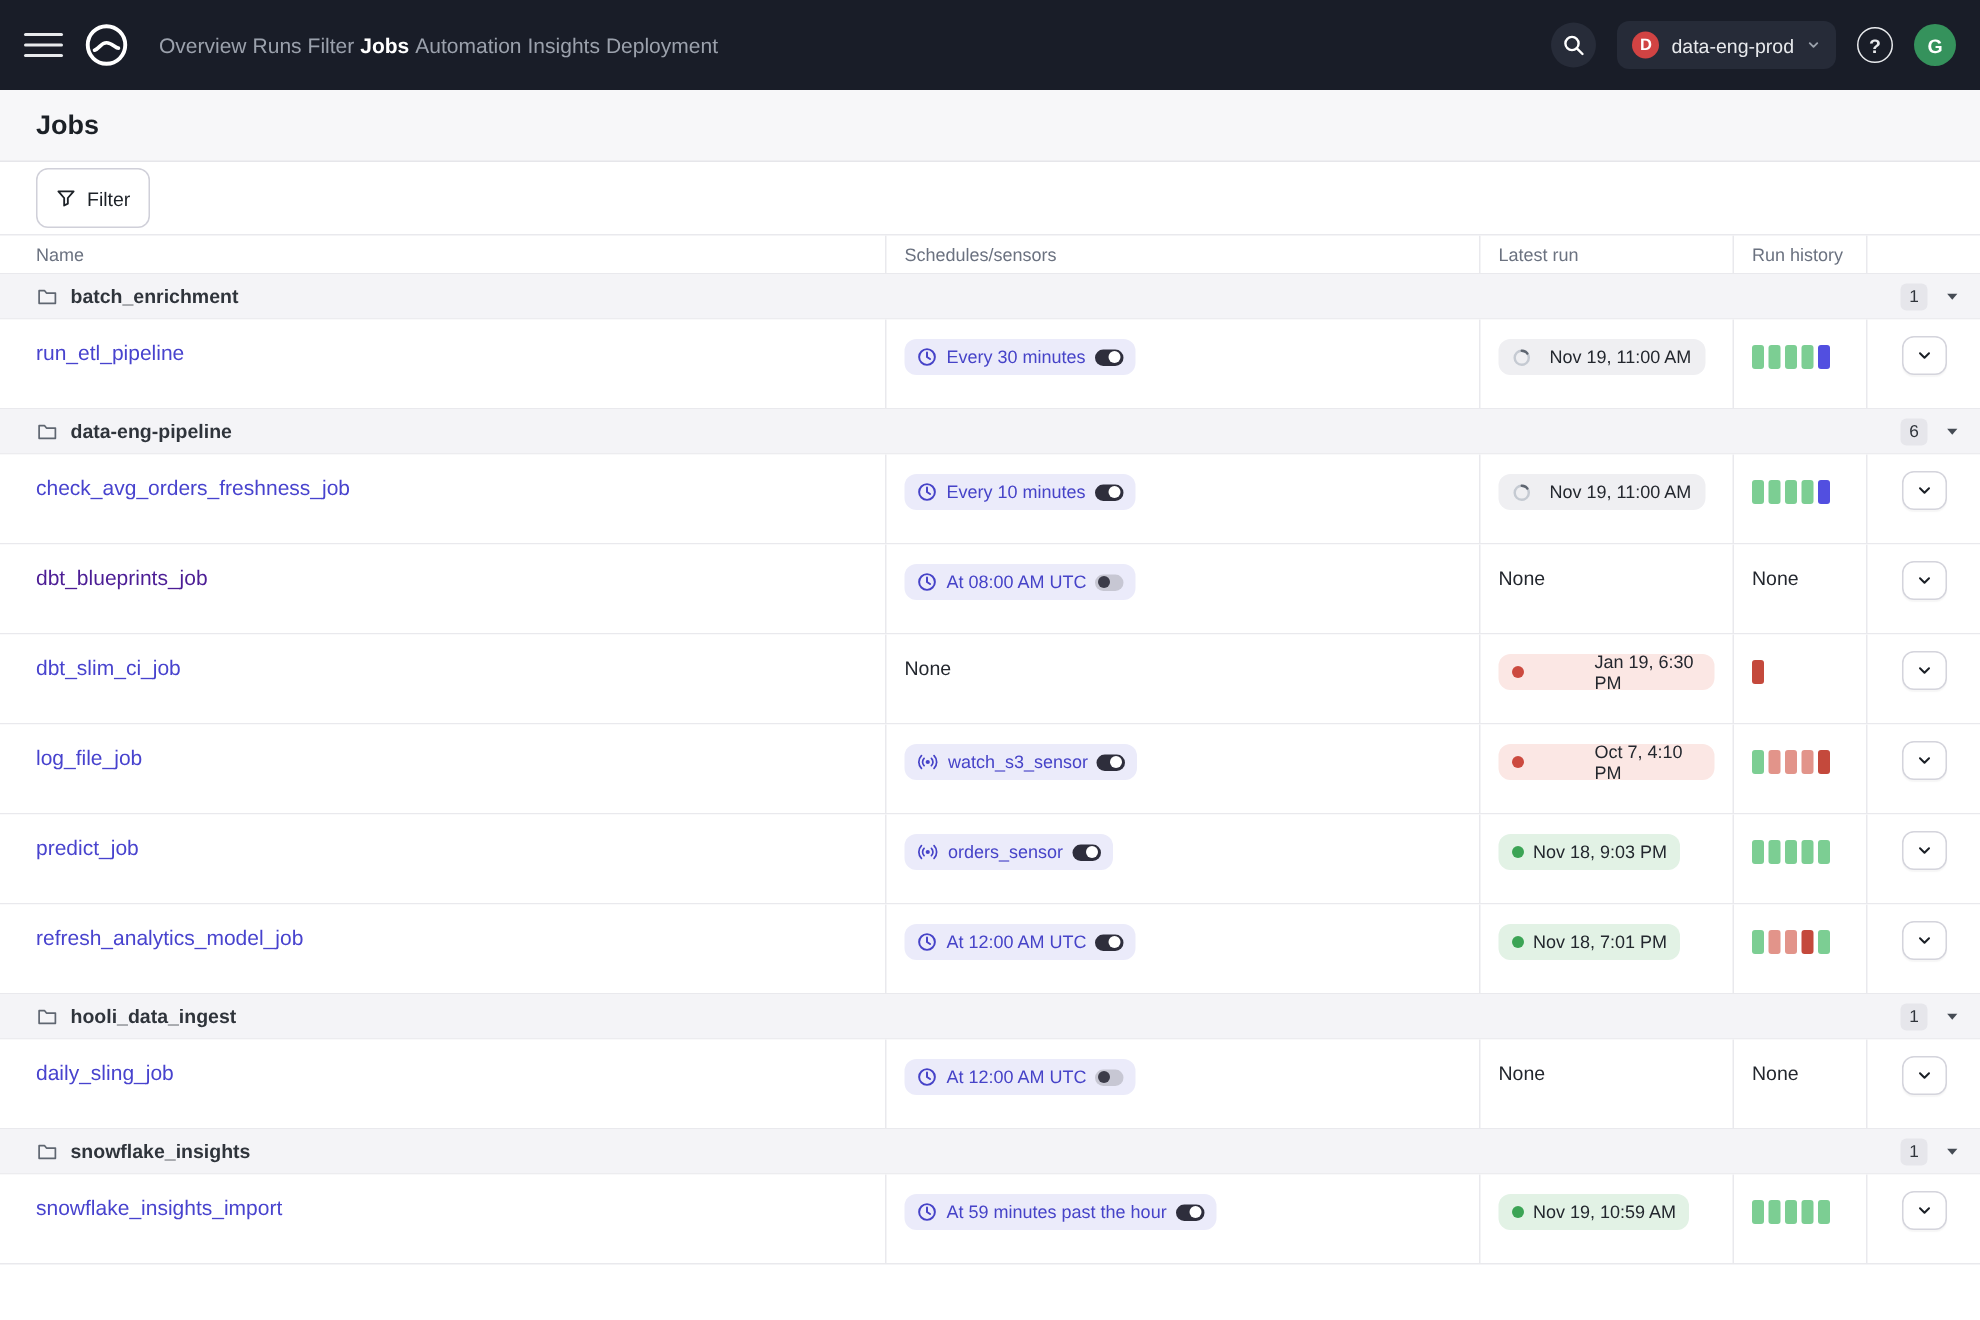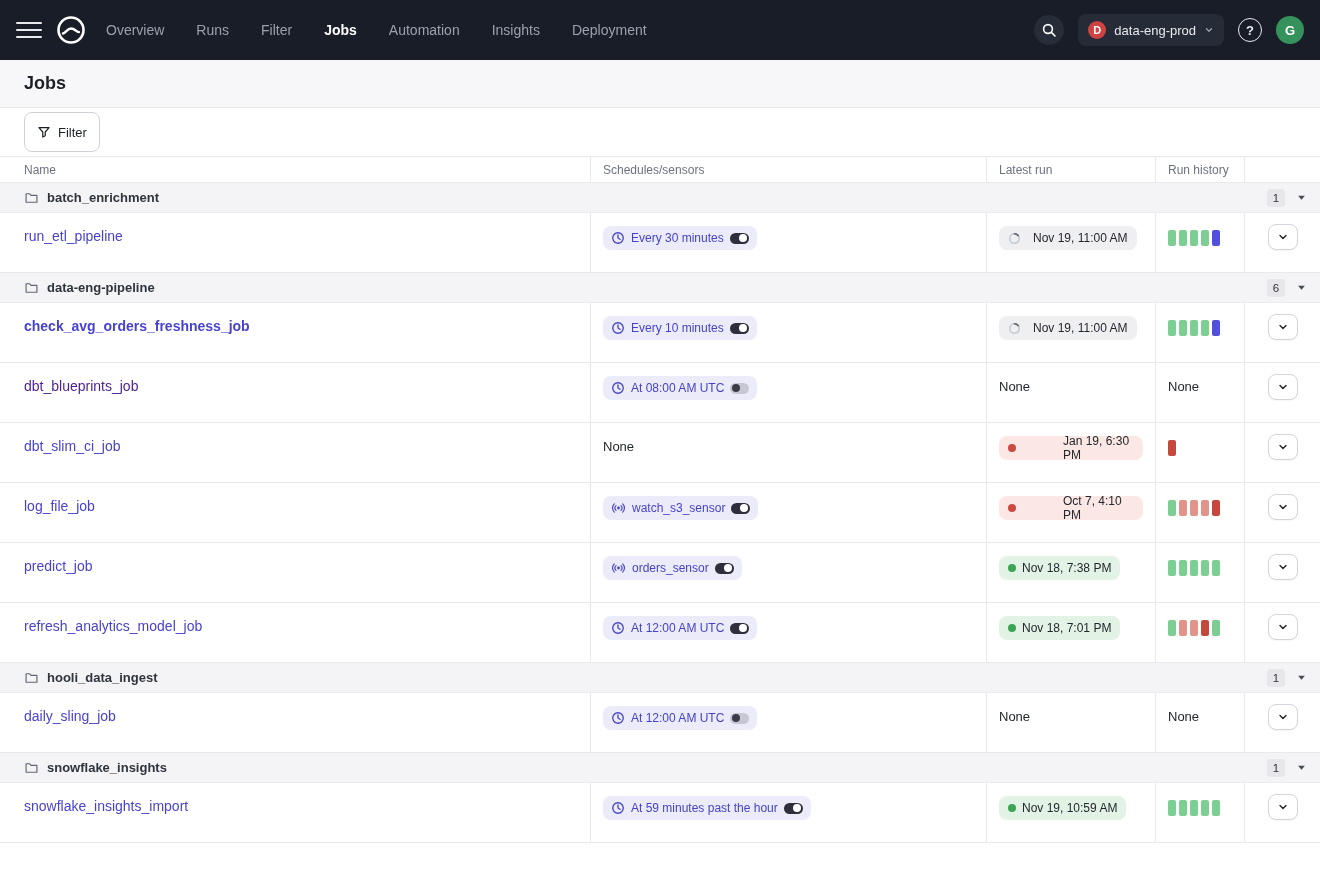--- a/index.html
+++ b/index.html
@@ -6,21 +6,21 @@
   html,body { width:1320px; height:880px; }
   body {
     font-family:"Liberation Sans","DejaVu Sans",sans-serif;
     background:#ffffff; color:#1C2127; overflow:hidden;
   }
   
   .topnav { height:60px; background:#191D28; display:flex; align-items:center; padding:0 16px; }
   .hamburger { width:26px; height:26px; display:flex; flex-direction:column; justify-content:center; gap:5px; background:none; border:none; cursor:pointer; }
   .hamburger span { display:block; height:2px; background:#E8EAED; border-radius:1px; }
   .logo { margin-left:12px; display:flex; align-items:center; }
-  .nav-items { display:flex; gap:32px; margin-left:18px; }
+  .nav-items { display:flex; gap:4px; margin-left:18px; }
   .nav-item { font-size:14px; color:#9BA1AC; text-decoration:none; cursor:pointer; white-space:nowrap; }
   .nav-item.active { color:#ffffff; font-weight:700; }
   .nav-right { margin-left:auto; display:flex; align-items:center; gap:14px; }
   .search-btn { width:30px; height:30px; border-radius:50%; background:#272C39; border:none; display:flex; align-items:center; justify-content:center; cursor:pointer; }
   .deploy-pill { display:flex; align-items:center; gap:8px; height:32px; padding:0 10px; background:#262B38; border-radius:8px; cursor:pointer; }
   .deploy-badge { width:18px; height:18px; border-radius:50%; color:#fff; font-size:11px; font-weight:700; display:flex; align-items:center; justify-content:center; }
   .deploy-name { color:#E8EAED; font-size:13px; }
   .help-btn { width:24px; height:24px; border-radius:50%; border:1.6px solid #E8EAED; color:#E8EAED; font-size:13px; font-weight:700; display:flex; align-items:center; justify-content:center; background:none; cursor:pointer; }
   .avatar { width:28px; height:28px; border-radius:50%; color:#fff; font-size:13px; font-weight:600; display:flex; align-items:center; justify-content:center; cursor:pointer; }
   
@@ -195,21 +195,21 @@
         </span>
         <span class="gname">data-eng-pipeline</span>
         <span class="gcount">6</span>
         <span class="gcaret">
           <svg width="9" height="9" viewBox="0 0 9 9">
             <path d="M1.1 2.8h6.8L4.5 6.8z" fill="#454B54"></path>
           </svg>
         </span>
       </div>
       <div class="job-row">
-        <div class="cell"><a class="job-link" style="color: rgb(72, 67, 206); font-weight: bold;">check_avg_orders_freshness_job</a></div>
+        <div class="cell"><a class="job-link" style="color: rgb(72, 67, 206);">check_avg_orders_freshness_job</a></div>
         <div class="cell"><span class="sched-pill">
             <span style="display: flex;">
               <svg width="14" height="14" viewBox="0 0 16 16">
                 <circle cx="8" cy="8" r="6" fill="none" stroke="currentColor" stroke-width="1.5"></circle>
                 <path d="M8 4.6V8l2.3 1.5" stroke="currentColor" stroke-width="1.5" fill="none" stroke-linecap="round"></path>
               </svg>
             </span>
             <span>Every 10 minutes</span>
             <span class="toggle on">
               <span class="knob"></span>
@@ -339,21 +339,21 @@
                 <path d="M3.2 12.8a6.8 6.8 0 010-9.6 M12.8 3.2a6.8 6.8 0 010 9.6" stroke="currentColor" stroke-width="1.3" fill="none" stroke-linecap="round"></path>
               </svg>
             </span>
             <span>orders_sensor</span>
             <span class="toggle on">
               <span class="knob"></span>
             </span>
           </span></div>
         <div class="cell"><span class="run-pill success">
             <span class="dot" style="background: rgb(60, 164, 85);"></span>
-            <span>Nov 18, 7:38 PM</span>
+            <span>Nov 18, 9:03 PM</span>
           </span></div>
         <div class="cell">
           <span class="bars">
             <span class="bar" style="background: rgb(124, 206, 147);"></span>
             <span class="bar" style="background: rgb(124, 206, 147);"></span>
             <span class="bar" style="background: rgb(124, 206, 147);"></span>
             <span class="bar" style="background: rgb(124, 206, 147);"></span>
             <span class="bar" style="background: rgb(124, 206, 147);"></span>
           </span>
         </div>

